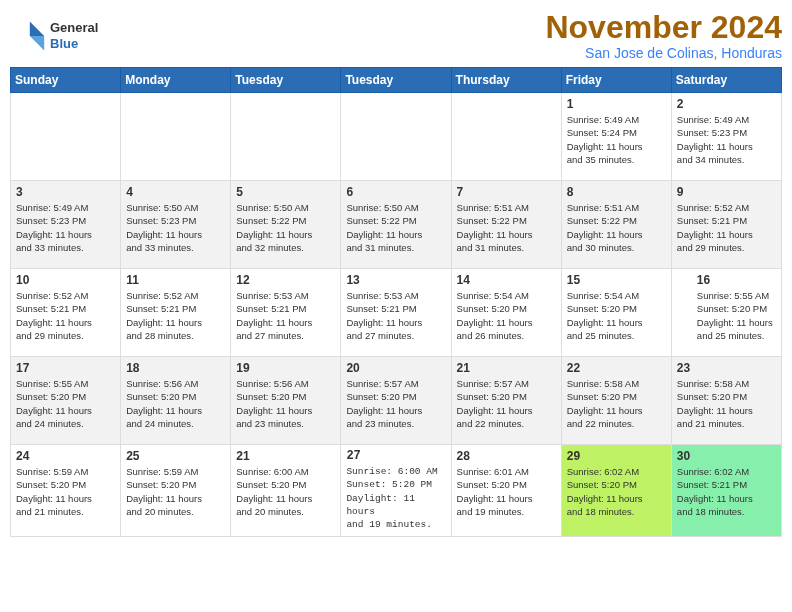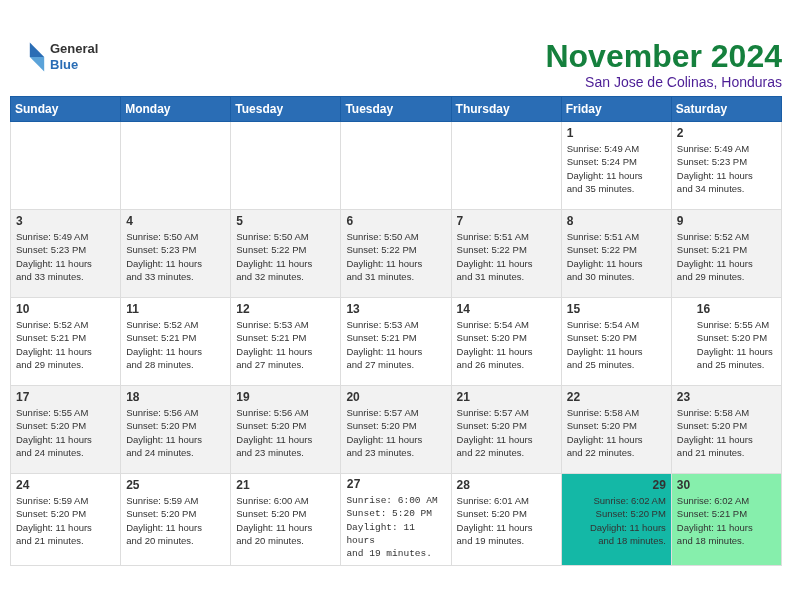--- a/index.html
+++ b/index.html
@@ -11,23 +11,22 @@
     }
     .page {
       width: 792px;
       min-height: 612px;
       padding: 10px;
       background: #fff;
     }
     .header {
       display: flex;
       justify-content: space-between;
-      align-items: flex-start;
+      align-items: center;
       margin-bottom: 6px;
-      margin-top: 29px;
     }
     .logo {
       display: flex;
       align-items: center;
       gap: 4px;
     }
     .logo-text {
       font-size: 13px;
       line-height: 1.2;
     }
@@ -36,26 +35,26 @@
     .logo-icon {
       width: 36px;
       height: 36px;
     }
     .title-area {
       text-align: right;
     }
     .month-title {
       font-size: 32px;
       font-weight: bold;
-      color: #15803d;
+      color: #a16207;
       line-height: 1.1;
     }
     .location {
       font-size: 14px;
-      color: #4c1d95;
+      color: #3b82f6;
     }
     .calendar {
       width: 100%;
       border-collapse: collapse;
     }
     .calendar th {
       background: #2a6db5;
       color: #fff;
       font-size: 12px;
       font-weight: bold;
@@ -250,21 +249,21 @@
             <div class="day-info">Sunrise: 6:00 AM<br>Sunset: 5:20 PM<br>Daylight: 11 hours<br>and 20 minutes.</div>
           </td>
           <td style="background: rgb(255, 255, 255); font-family: Liberation Mono, monospace;">
             <span class="day-number">27</span>
             <div class="day-info">Sunrise: 6:00 AM<br>Sunset: 5:20 PM<br>Daylight: 11 hours<br>and 19 minutes.</div>
           </td>
           <td style="background: rgb(255, 255, 255);">
             <span class="day-number">28</span>
             <div class="day-info">Sunrise: 6:01 AM<br>Sunset: 5:20 PM<br>Daylight: 11 hours<br>and 19 minutes.</div>
           </td>
-          <td style="background: #14b8a6; text-align: right;">
+          <td style="background: #bef264;">
             <span class="day-number">29</span>
             <div class="day-info">Sunrise: 6:02 AM<br>Sunset: 5:20 PM<br>Daylight: 11 hours<br>and 18 minutes.</div>
           </td>
           <td style="background: #86efac;">
             <span class="day-number">30</span>
             <div class="day-info">Sunrise: 6:02 AM<br>Sunset: 5:21 PM<br>Daylight: 11 hours<br>and 18 minutes.</div>
           </td>
         </tr>
       </tbody>
   </table>

